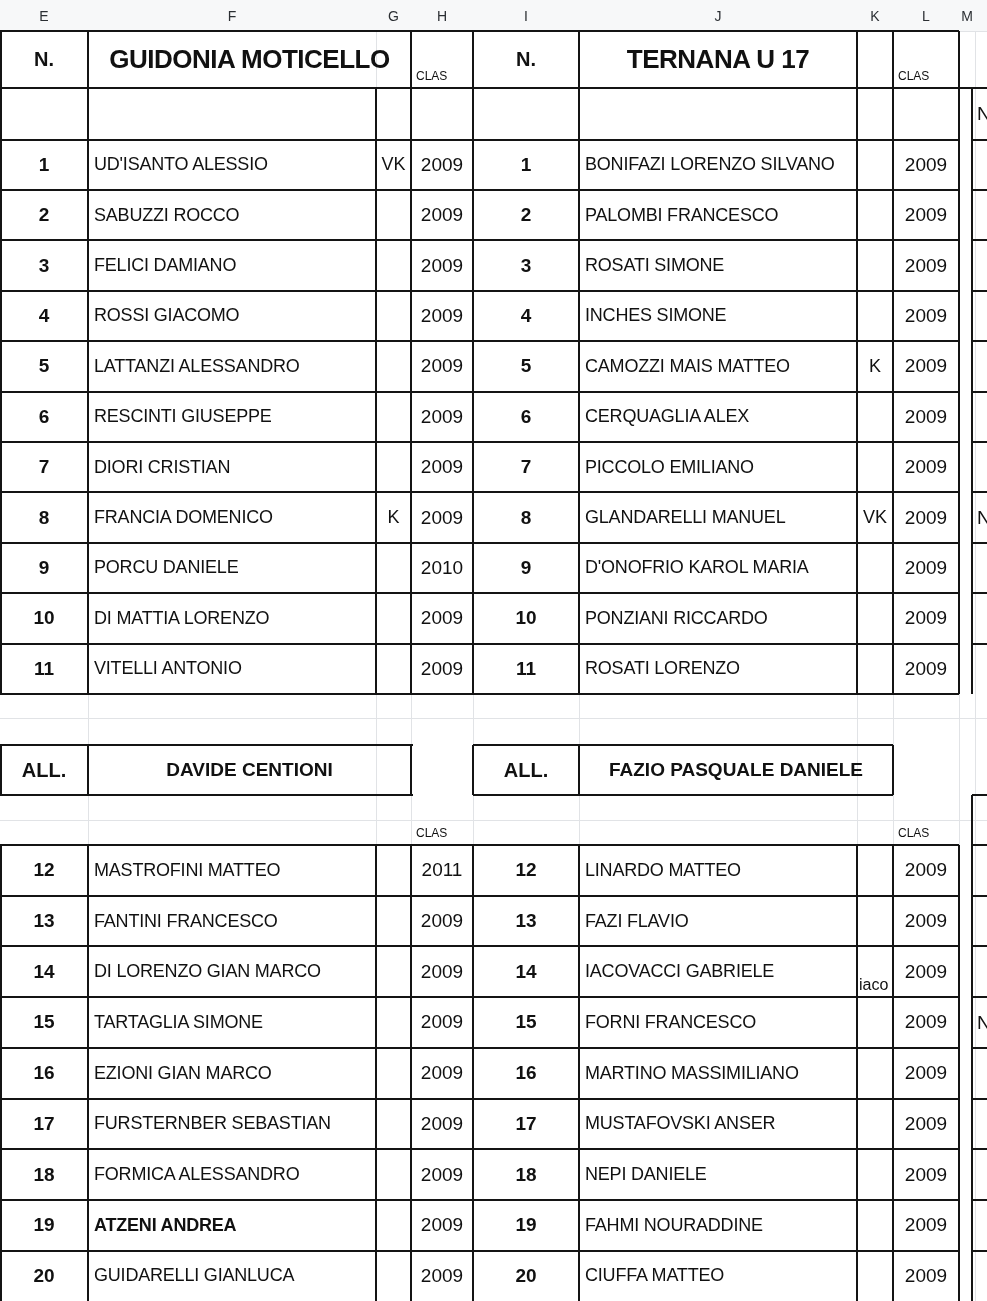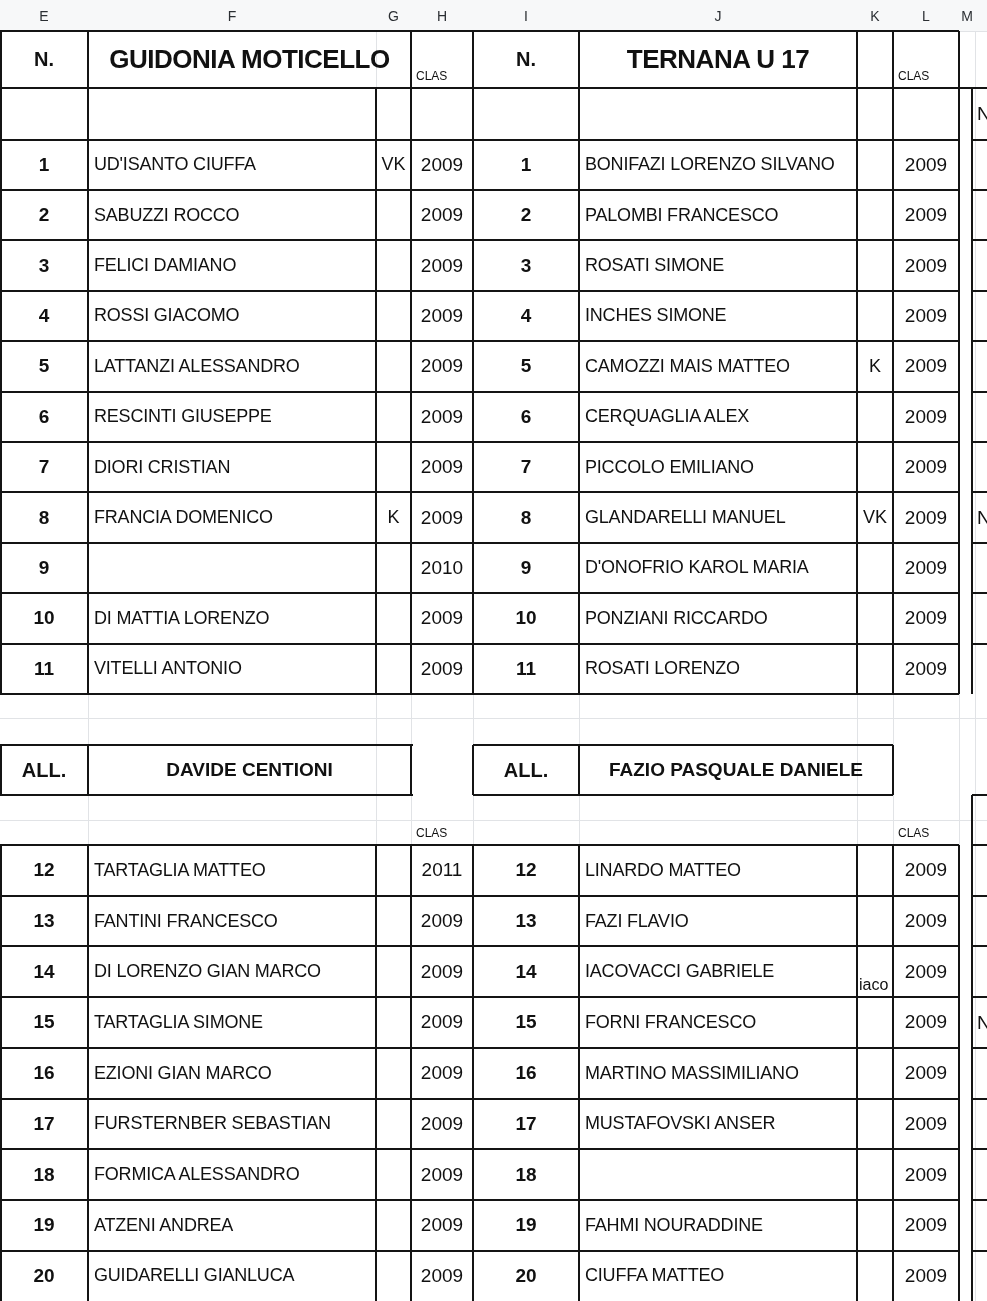--- a/index.html
+++ b/index.html
@@ -135,21 +135,21 @@
     <div class="bl" style="left: 972px; top: 1046.8px; width: 15px; height: 2px;"></div>
     <div class="bl" style="left: 0px; top: 1097.5px; width: 959px; height: 2px;"></div>
     <div class="bl" style="left: 972px; top: 1097.5px; width: 15px; height: 2px;"></div>
     <div class="bl" style="left: 0px; top: 1148.2px; width: 959px; height: 2px;"></div>
     <div class="bl" style="left: 972px; top: 1148.2px; width: 15px; height: 2px;"></div>
     <div class="bl" style="left: 0px; top: 1198.9px; width: 959px; height: 2px;"></div>
     <div class="bl" style="left: 972px; top: 1198.9px; width: 15px; height: 2px;"></div>
     <div class="bl" style="left: 0px; top: 1249.6px; width: 959px; height: 2px;"></div>
     <div class="bl" style="left: 972px; top: 1249.6px; width: 15px; height: 2px;"></div>
     <div class="cell num" style="left: 0px; top: 139.6px; width: 88px; height: 50.4px;">1</div>
-    <div class="cell pname" style="left: 88px; top: 139.6px; width: 288px; height: 50.4px;">UD'ISANTO CIUFFA</div>
+    <div class="cell pname" style="left: 88px; top: 139.6px; width: 288px; height: 50.4px;">UD'ISANTO ALESSIO</div>
     <div class="cell tag" style="left: 376px; top: 139.6px; width: 35px; height: 50.4px;">VK</div>
     <div class="cell year" style="left: 411px; top: 139.6px; width: 62px; height: 50.4px;">2009</div>
     <div class="cell num" style="left: 0px; top: 190px; width: 88px; height: 50.4px;">2</div>
     <div class="cell pname" style="left: 88px; top: 190px; width: 288px; height: 50.4px;">SABUZZI ROCCO</div>
     <div class="cell tag" style="left: 376px; top: 190px; width: 35px; height: 50.4px;"></div>
     <div class="cell year" style="left: 411px; top: 190px; width: 62px; height: 50.4px;">2009</div>
     <div class="cell num" style="left: 0px; top: 240.4px; width: 88px; height: 50.4px;">3</div>
     <div class="cell pname" style="left: 88px; top: 240.4px; width: 288px; height: 50.4px;">FELICI DAMIANO</div>
     <div class="cell tag" style="left: 376px; top: 240.4px; width: 35px; height: 50.4px;"></div>
     <div class="cell year" style="left: 411px; top: 240.4px; width: 62px; height: 50.4px;">2009</div>
@@ -167,32 +167,33 @@
     <div class="cell year" style="left: 411px; top: 391.6px; width: 62px; height: 50.4px;">2009</div>
     <div class="cell num" style="left: 0px; top: 442px; width: 88px; height: 50.4px;">7</div>
     <div class="cell pname" style="left: 88px; top: 442px; width: 288px; height: 50.4px;">DIORI CRISTIAN</div>
     <div class="cell tag" style="left: 376px; top: 442px; width: 35px; height: 50.4px;"></div>
     <div class="cell year" style="left: 411px; top: 442px; width: 62px; height: 50.4px;">2009</div>
     <div class="cell num" style="left: 0px; top: 492.4px; width: 88px; height: 50.4px;">8</div>
     <div class="cell pname" style="left: 88px; top: 492.4px; width: 288px; height: 50.4px; border-radius: 18px;">FRANCIA DOMENICO</div>
     <div class="cell tag" style="left: 376px; top: 492.4px; width: 35px; height: 50.4px;">K</div>
     <div class="cell year" style="left: 411px; top: 492.4px; width: 62px; height: 50.4px;">2009</div>
     <div class="cell num" style="left: 0px; top: 542.8px; width: 88px; height: 50.4px;">9</div>
+    <div class="cell pname" style="left: 88px; top: 542.8px; width: 288px; height: 50.4px;">PORCU DANIELE</div>
     <div class="cell tag" style="left: 376px; top: 542.8px; width: 35px; height: 50.4px;"></div>
     <div class="cell year" style="left: 411px; top: 542.8px; width: 62px; height: 50.4px;">2010</div>
     <div class="cell num" style="left: 0px; top: 593.2px; width: 88px; height: 50.4px;">10</div>
     <div class="cell pname" style="left: 88px; top: 593.2px; width: 288px; height: 50px;">DI MATTIA LORENZO</div>
     <div class="cell tag" style="left: 376px; top: 593.2px; width: 35px; height: 50.4px;"></div>
     <div class="cell year" style="left: 411px; top: 593.2px; width: 62px; height: 50.4px;">2009</div>
     <div class="cell num" style="left: 0px; top: 643.6px; width: 88px; height: 50.4px;">11</div>
     <div class="cell pname" style="left: 88px; top: 643.6px; width: 288px; height: 50.4px;">VITELLI ANTONIO</div>
     <div class="cell tag" style="left: 376px; top: 643.6px; width: 35px; height: 50.4px;"></div>
     <div class="cell year" style="left: 411px; top: 643.6px; width: 62px; height: 50.4px;">2009</div>
     <div class="cell num" style="left: 0px; top: 845px; width: 88px; height: 50.7px;">12</div>
-    <div class="cell pname" style="left: 88px; top: 845px; width: 288px; height: 50.7px;">TARTAGLIA MATTEO</div>
+    <div class="cell pname" style="left: 88px; top: 845px; width: 288px; height: 50.7px;">MASTROFINI MATTEO</div>
     <div class="cell tag" style="left: 376px; top: 845px; width: 35px; height: 50.7px;"></div>
     <div class="cell year" style="left: 411px; top: 845px; width: 62px; height: 50.7px;">2011</div>
     <div class="cell num" style="left: 0px; top: 895.7px; width: 88px; height: 50.7px;">13</div>
     <div class="cell pname" style="left: 88px; top: 895.7px; width: 288px; height: 50.7px;">FANTINI FRANCESCO</div>
     <div class="cell tag" style="left: 376px; top: 895.7px; width: 35px; height: 50.7px;"></div>
     <div class="cell year" style="left: 411px; top: 895.7px; width: 62px; height: 50.7px;">2009</div>
     <div class="cell num" style="left: 0px; top: 946.4px; width: 88px; height: 50.7px;">14</div>
     <div class="cell pname" style="left: 88px; top: 946.4px; width: 288px; height: 50.7px; text-align: right;">DI LORENZO GIAN MARCO</div>
     <div class="cell tag" style="left: 376px; top: 946.4px; width: 35px; height: 50.7px;"></div>
     <div class="cell year" style="left: 411px; top: 946.4px; width: 62px; height: 50.7px;">2009</div>
@@ -206,21 +207,21 @@
     <div class="cell year" style="left: 411px; top: 1047.8px; width: 62px; height: 50.7px;">2009</div>
     <div class="cell num" style="left: 0px; top: 1098.5px; width: 88px; height: 50.7px;">17</div>
     <div class="cell pname" style="left: 88px; top: 1098.5px; width: 288px; height: 50.7px;">FURSTERNBER SEBASTIAN</div>
     <div class="cell tag" style="left: 376px; top: 1098.5px; width: 35px; height: 50.7px;"></div>
     <div class="cell year" style="left: 411px; top: 1098.5px; width: 62px; height: 50.7px;">2009</div>
     <div class="cell num" style="left: 0px; top: 1149.2px; width: 88px; height: 50.7px;">18</div>
     <div class="cell pname" style="left: 88px; top: 1149.2px; width: 288px; height: 50.7px;">FORMICA ALESSANDRO</div>
     <div class="cell tag" style="left: 376px; top: 1149.2px; width: 35px; height: 50.7px;"></div>
     <div class="cell year" style="left: 411px; top: 1149.2px; width: 62px; height: 50.7px;">2009</div>
     <div class="cell num" style="left: 0px; top: 1199.9px; width: 88px; height: 50.7px;">19</div>
-    <div class="cell pname" style="left: 88px; top: 1199.9px; width: 288px; height: 50.7px;">ATZENI ANDREA</div>
+    <div class="cell pname" style="left: 88px; top: 1199.9px; width: 288px; height: 50.7px; font-weight: bold;">ATZENI ANDREA</div>
     <div class="cell tag" style="left: 376px; top: 1199.9px; width: 35px; height: 50.7px;"></div>
     <div class="cell year" style="left: 411px; top: 1199.9px; width: 62px; height: 50.7px;">2009</div>
     <div class="cell num" style="left: 0px; top: 1250.6px; width: 88px; height: 50.7px;">20</div>
     <div class="cell pname" style="left: 88px; top: 1250.6px; width: 288px; height: 50.7px;">GUIDARELLI GIANLUCA</div>
     <div class="cell tag" style="left: 376px; top: 1250.6px; width: 35px; height: 50.7px;"></div>
     <div class="cell year" style="left: 411px; top: 1250.6px; width: 62px; height: 50.7px;">2009</div>
     <div class="cell num" style="left: 473px; top: 139.6px; width: 106px; height: 50.4px;">1</div>
     <div class="cell pname" style="left: 579px; top: 139.6px; width: 278px; height: 50.4px;">BONIFAZI LORENZO SILVANO</div>
     <div class="cell tag" style="left: 857px; top: 139.6px; width: 36px; height: 50.4px;"></div>
     <div class="cell year" style="left: 893px; top: 139.6px; width: 66px; height: 50.4px;">2009</div>
@@ -282,20 +283,21 @@
     <div class="cell year" style="left: 893px; top: 997.1px; width: 66px; height: 50.7px;">2009</div>
     <div class="cell num" style="left: 473px; top: 1047.8px; width: 106px; height: 50.7px;">16</div>
     <div class="cell pname" style="left: 579px; top: 1047.8px; width: 278px; height: 50.7px;">MARTINO MASSIMILIANO</div>
     <div class="cell tag" style="left: 857px; top: 1047.8px; width: 36px; height: 50.7px;"></div>
     <div class="cell year" style="left: 893px; top: 1047.8px; width: 66px; height: 50.7px;">2009</div>
     <div class="cell num" style="left: 473px; top: 1098.5px; width: 106px; height: 50.7px;">17</div>
     <div class="cell pname" style="left: 579px; top: 1098.5px; width: 278px; height: 50.7px;">MUSTAFOVSKI ANSER</div>
     <div class="cell tag" style="left: 857px; top: 1098.5px; width: 36px; height: 50.7px;"></div>
     <div class="cell year" style="left: 893px; top: 1098.5px; width: 66px; height: 50.7px;">2009</div>
     <div class="cell num" style="left: 473px; top: 1149.2px; width: 106px; height: 50.7px;">18</div>
+    <div class="cell pname" style="left: 579px; top: 1149.2px; width: 278px; height: 50.7px;">NEPI DANIELE</div>
     <div class="cell tag" style="left: 857px; top: 1149.2px; width: 36px; height: 50.7px;"></div>
     <div class="cell year" style="left: 893px; top: 1149.2px; width: 66px; height: 50.7px;">2009</div>
     <div class="cell num" style="left: 473px; top: 1199.9px; width: 106px; height: 50.7px;">19</div>
     <div class="cell pname" style="left: 579px; top: 1199.9px; width: 278px; height: 50.7px;">FAHMI NOURADDINE</div>
     <div class="cell tag" style="left: 857px; top: 1199.9px; width: 36px; height: 50.7px;"></div>
     <div class="cell year" style="left: 893px; top: 1199.9px; width: 66px; height: 50.7px;">2009</div>
     <div class="cell num" style="left: 473px; top: 1250.6px; width: 106px; height: 50.7px;">20</div>
     <div class="cell pname" style="left: 579px; top: 1250.6px; width: 278px; height: 50.7px;">CIUFFA MATTEO</div>
     <div class="cell tag" style="left: 857px; top: 1250.6px; width: 36px; height: 50.7px;"></div>
     <div class="cell year" style="left: 893px; top: 1250.6px; width: 66px; height: 50.7px;">2009</div>

